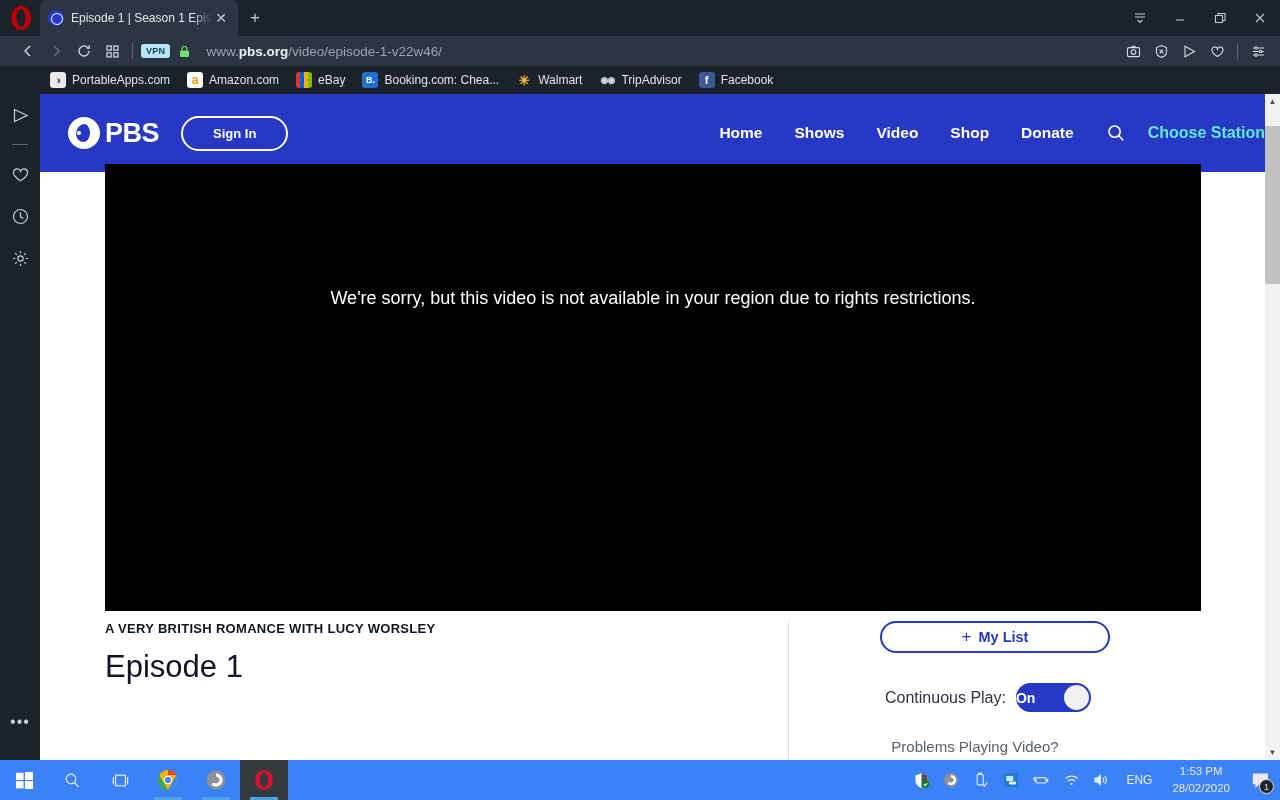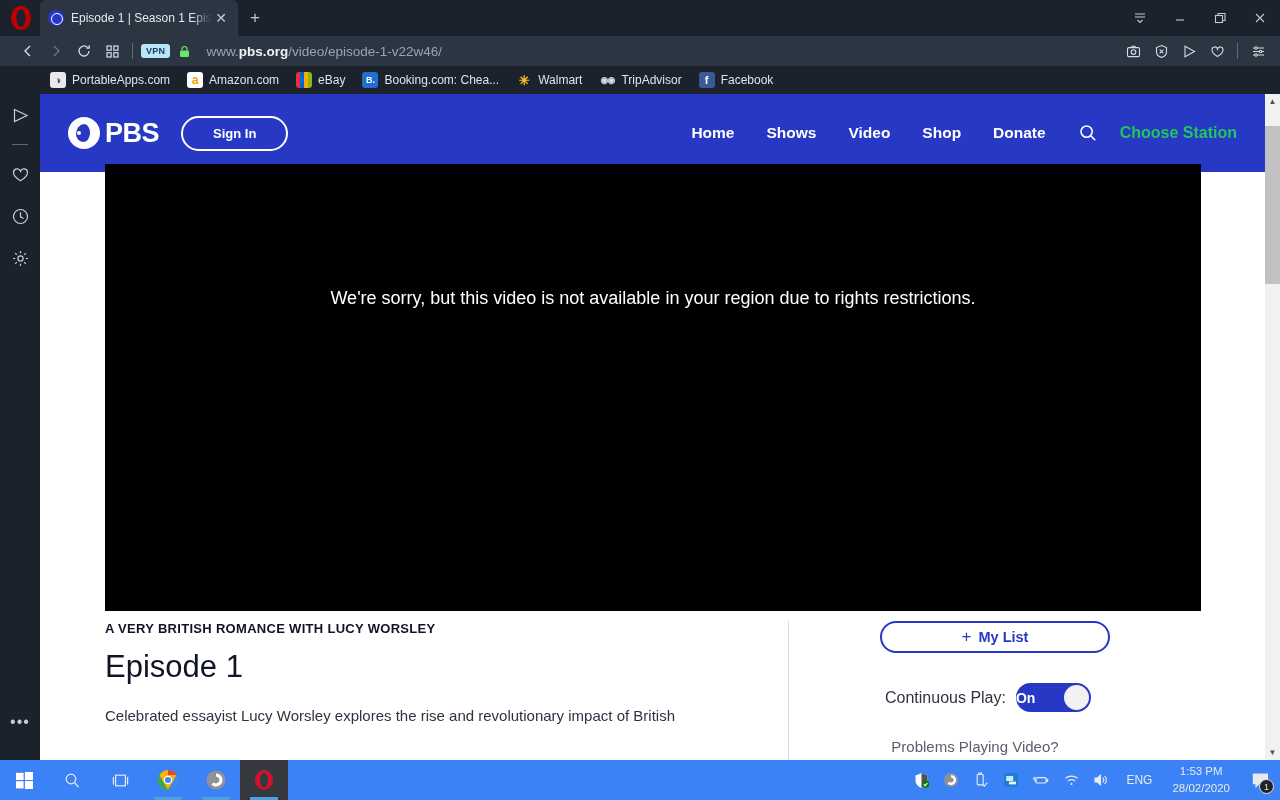--- a/index.html
+++ b/index.html
@@ -141,21 +141,21 @@
     color: #ffffff; font-size: 13px; font-weight: bold;
     padding: 8px 30px; white-space: nowrap;
   }
   .pbs-nav { margin-left: auto; display: flex; align-items: center; }
   .pbs-nav-link {
     color: #ffffff; font-size: 15.5px; font-weight: 600; margin-right: 32px;
     white-space: nowrap;
   }
   .pbs-search-ico { color: #ffffff; margin-right: 22px; display: flex; }
   .choose-station {
-    color: #22c55e; font-size: 16px; font-weight: bold; margin-right: 28px;
+    color: #5eead4; font-size: 16px; font-weight: bold; 
     white-space: nowrap;
   }
 
   
   .player {
     position: absolute; left: 65px; top: 70px; width: 1096px; height: 447px;
     background: #000000; display: flex; align-items: flex-start;
     justify-content: center;
   }
   .player-msg {
@@ -480,21 +480,20 @@
       </div>
     </div>
 
     <div class="player">
       <div class="player-msg">We're sorry, but this video is not available in your region due to rights restrictions.</div>
     </div>
 
     <div class="content-left">
       <div class="show-title">A VERY BRITISH ROMANCE WITH LUCY WORSLEY</div>
       <div class="ep-title">Episode 1</div>
-      <div class="ep-desc">Celebrated essayist Lucy Worsley explores the rise and revolutionary impact of British</div>
     </div>
 
     <div class="content-divider"></div>
 
     <div class="content-right">
       <div class="mylist-btn">
         <span class="mylist-plus">+</span>
         <span>My List</span>
       </div>
       <div class="cont-row">

